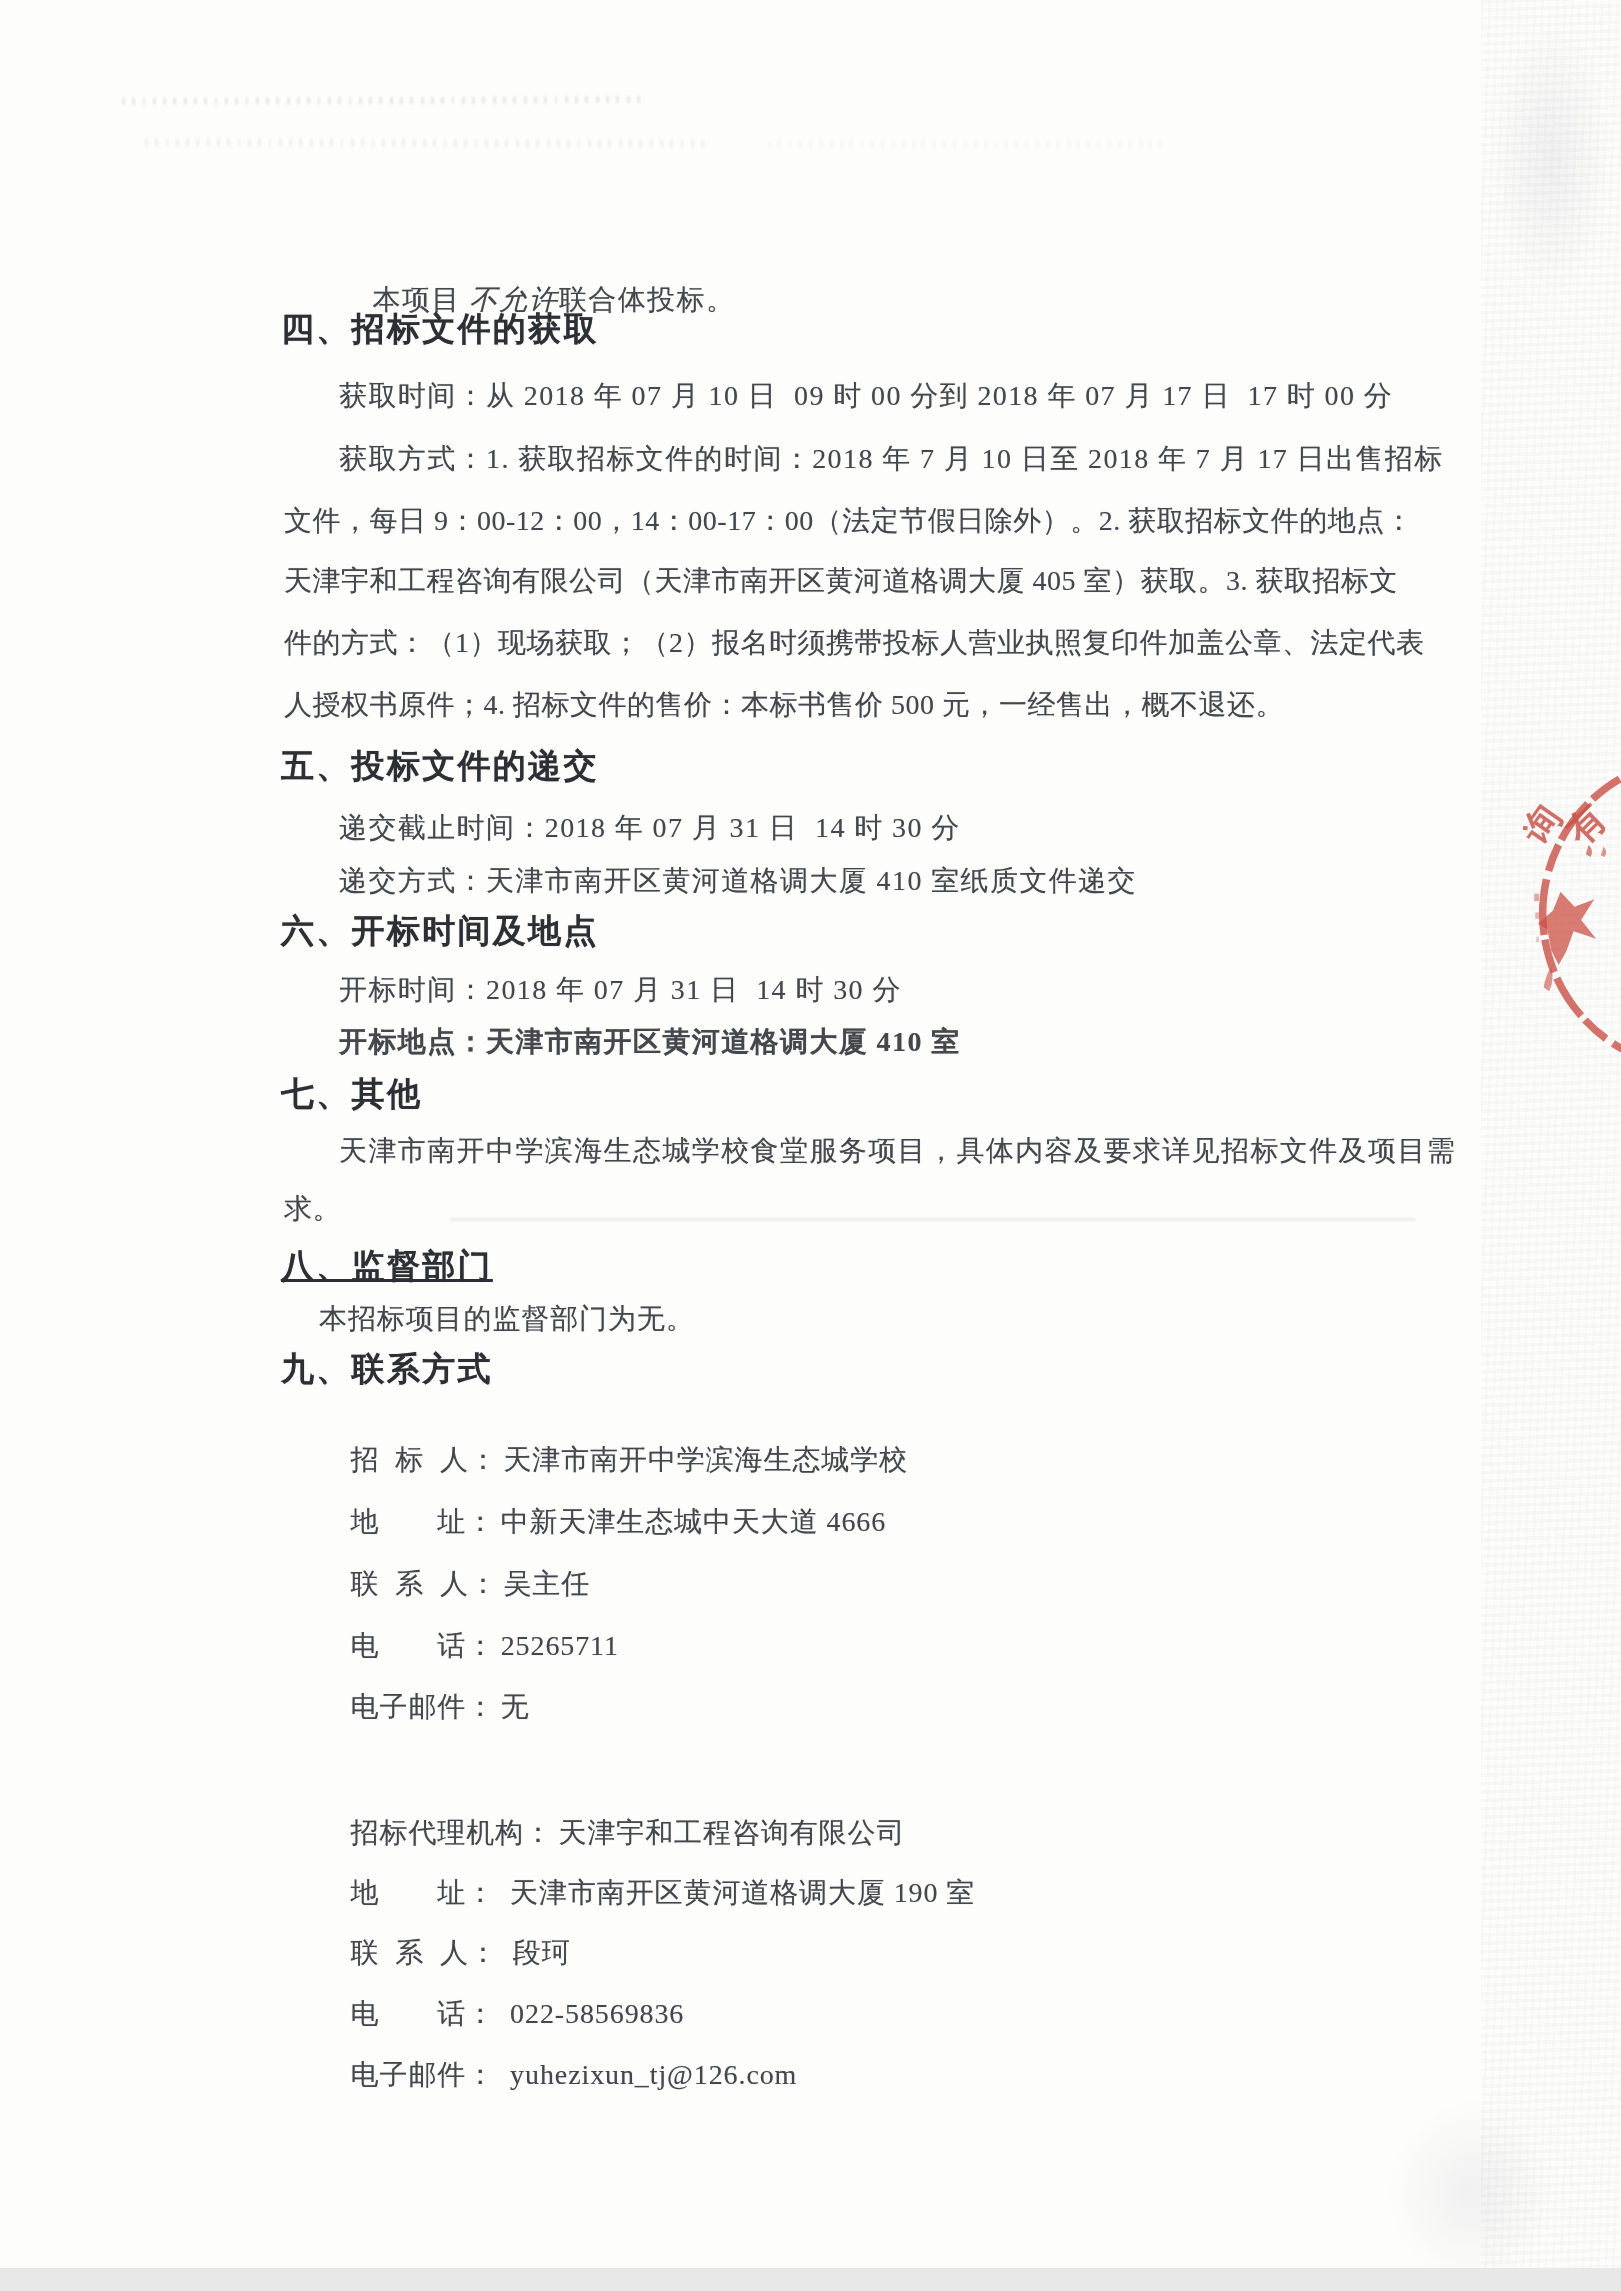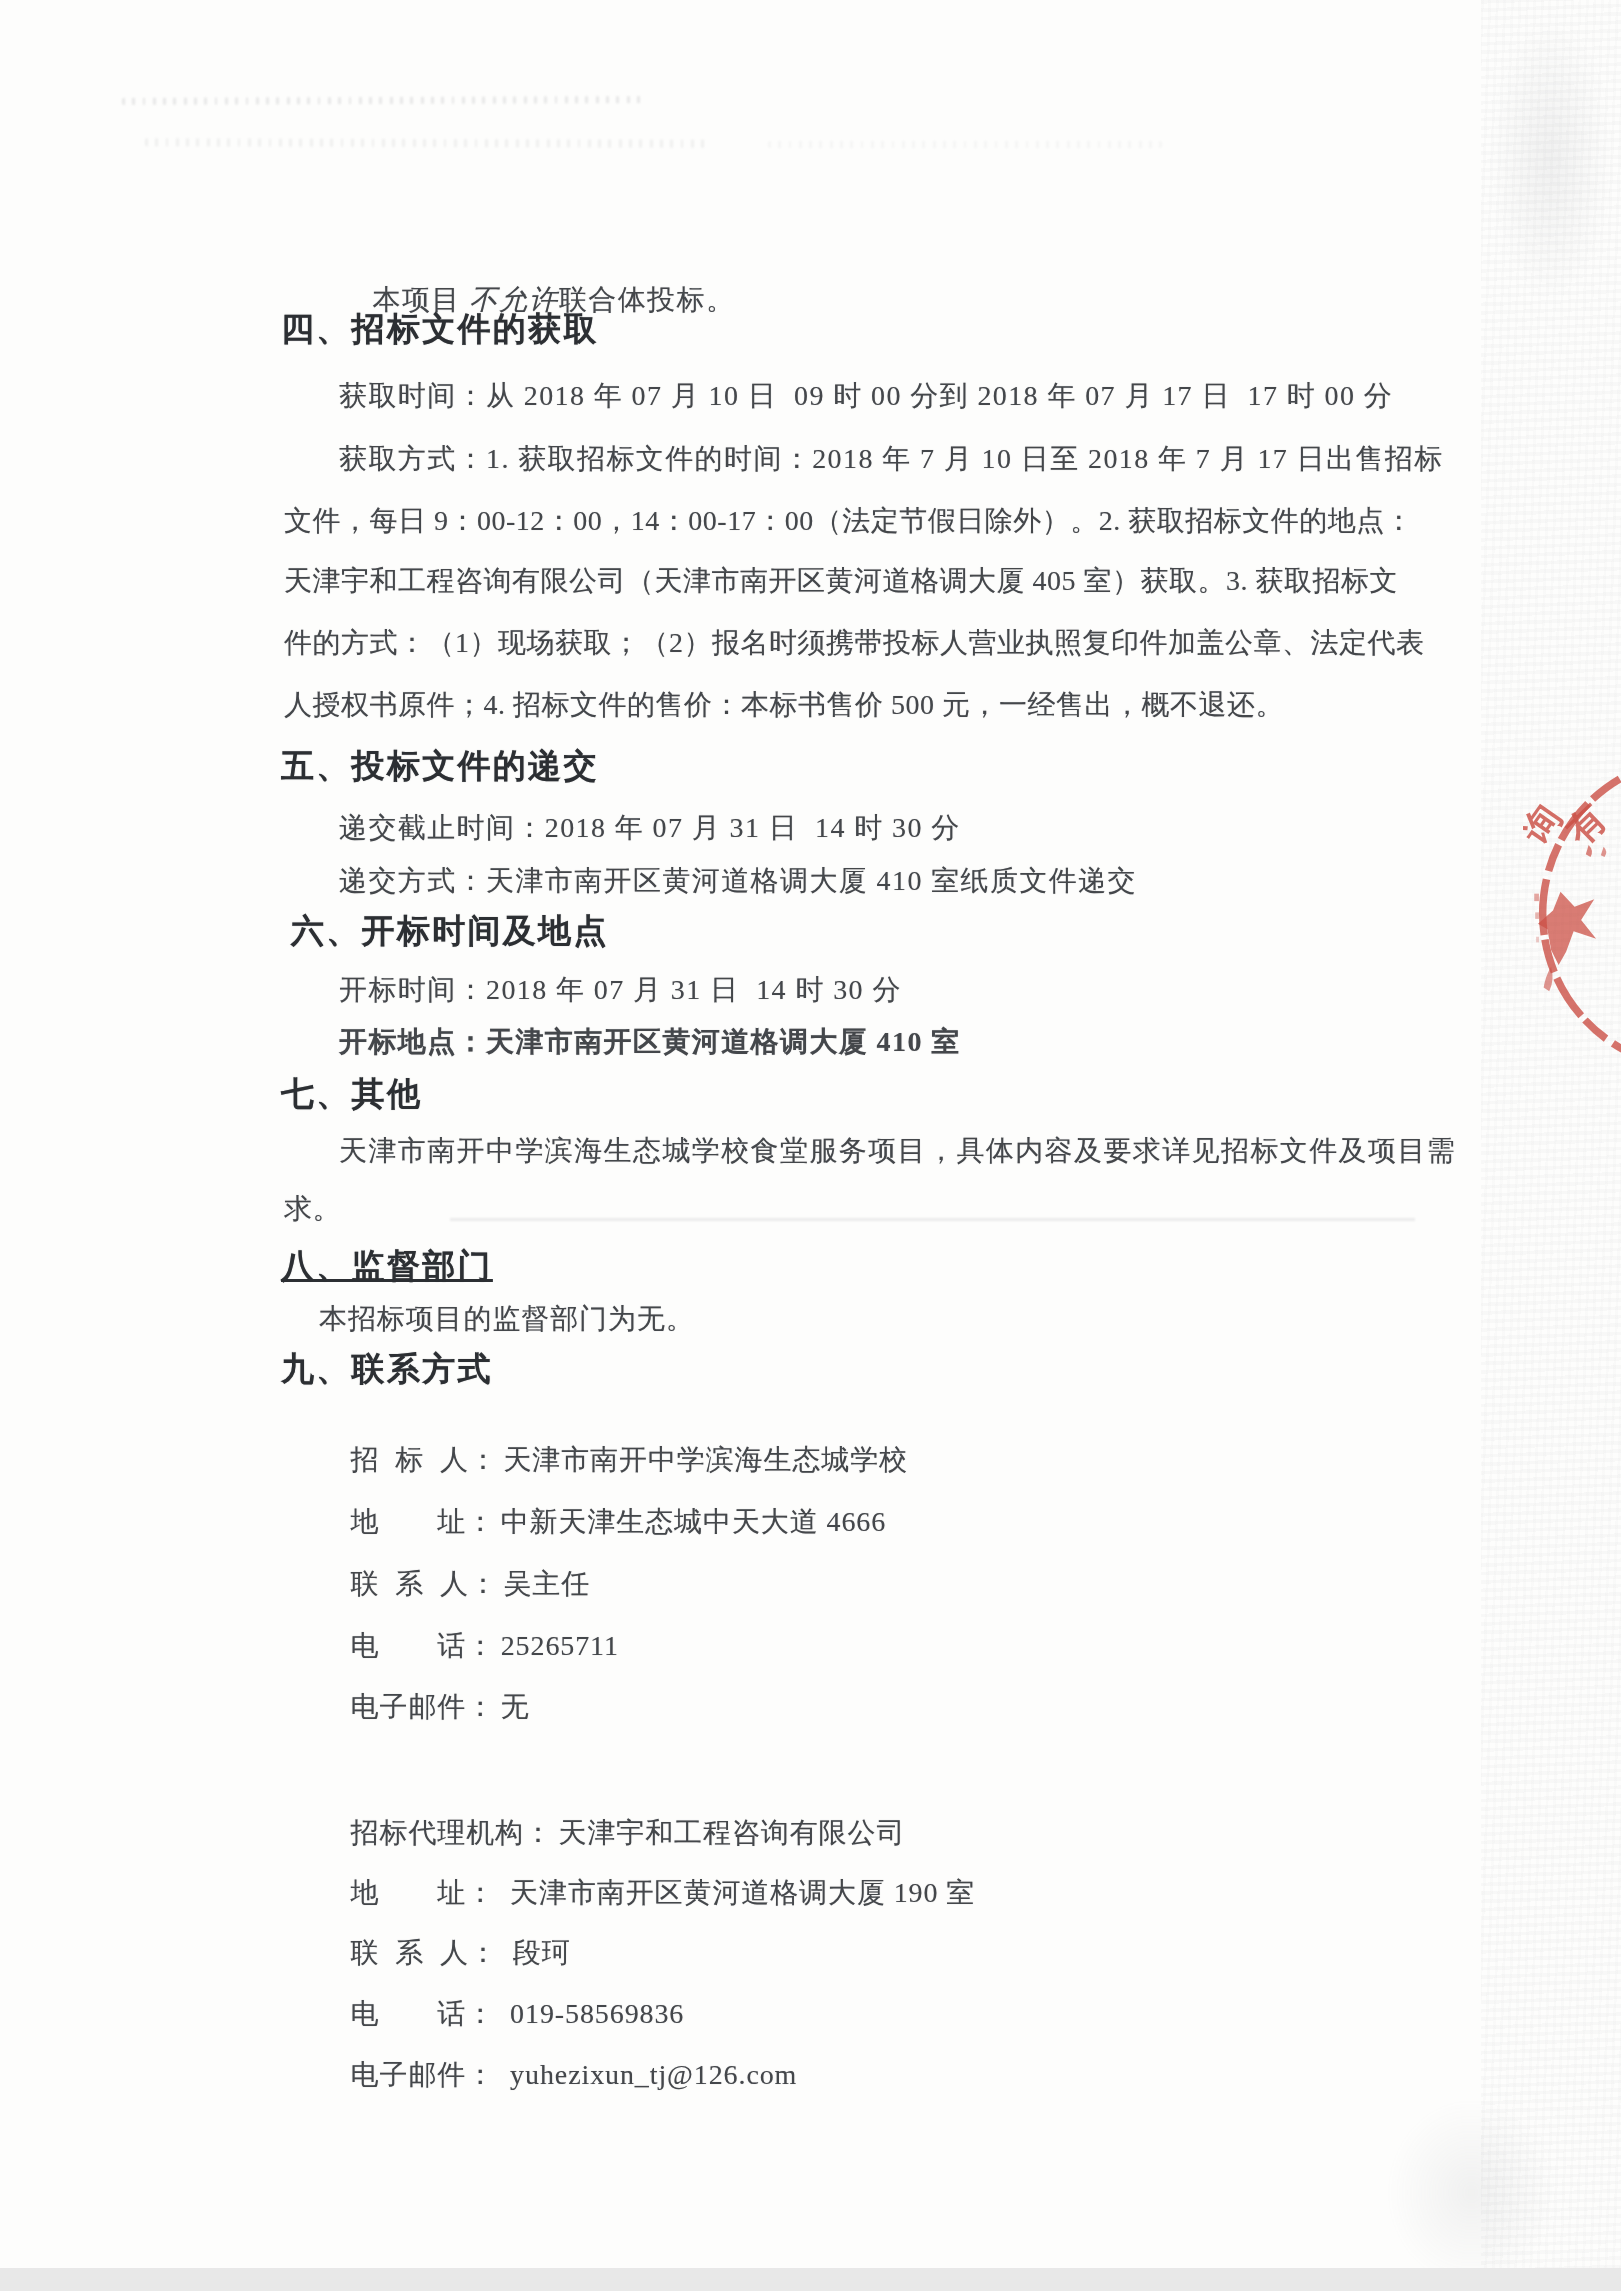--- a/index.html
+++ b/index.html
@@ -87,21 +87,21 @@
   <div class="t ind" style="top:442px;">获取方式：1. 获取招标文件的时间：2018 年 7 月 10 日至 2018 年 7 月 17 日出售招标</div>
   <div class="t cont" style="top:504px;">文件，每日 9：00-12：00，14：00-17：00（法定节假日除外）。2. 获取招标文件的地点：</div>
   <div class="t cont" style="top:564px;">天津宇和工程咨询有限公司（天津市南开区黄河道格调大厦 405 室）获取。3. 获取招标文</div>
   <div class="t cont" style="top:626px;">件的方式：（1）现场获取；（2）报名时须携带投标人营业执照复印件加盖公章、法定代表</div>
   <div class="t cont" style="top:688px;">人授权书原件；4. 招标文件的售价：本标书售价 500 元，一经售出，概不退还。</div>
 
   <div class="t h" style="top:746px;">五、投标文件的递交</div>
   <div class="t ind" style="top:811px;">递交截止时间：2018 年 07 月 31 日  14 时 30 分</div>
   <div class="t ind" style="top:864px;">递交方式：天津市南开区黄河道格调大厦 410 室纸质文件递交</div>
 
-  <div class="t h" style="top:911px;margin-left:10px;">六、开标时间及地点</div>
+  <div class="t h" style="top:911px;">六、开标时间及地点</div>
   <div class="t ind" style="top:973px;">开标时间：2018 年 07 月 31 日  14 时 30 分</div>
   <div class="t ind" style="top:1025px;font-weight:bold;">开标地点：天津市南开区黄河道格调大厦 410 室</div>
 
   <div class="t h" style="top:1074px;">七、其他</div>
   <div class="t ind" style="top:1134px;">天津市南开中学滨海生态城学校食堂服务项目，具体内容及要求详见招标文件及项目需</div>
   <div class="t cont" style="top:1192px;">求。</div>
 
   <div class="t h" style="top:1246px;text-decoration:underline;">八、监督部门</div>
   <div class="t" style="top:1302px;left:319px;">本招标项目的监督部门为无。</div>
 
@@ -126,21 +126,21 @@
   <div class="t ct" style="top:1782px;">
     <span class="lbl">招标代理机构：</span><span class="val">天津宇和工程咨询有限公司</span>
   </div>
   <div class="t ct wide-gap" style="top:1842px;">
     <span class="lbl">地　　址：</span><span class="val">天津市南开区黄河道格调大厦 190 室</span>
   </div>
   <div class="t ct wide-gap" style="top:1902px;">
     <span class="lbl">联  系  人：</span><span class="val">段珂</span>
   </div>
   <div class="t ct wide-gap" style="top:1963px;">
-    <span class="lbl">电　　话：</span><span class="val">019-58569836</span>
+    <span class="lbl">电　　话：</span><span class="val">022-58569836</span>
   </div>
   <div class="t ct wide-gap" style="top:2024px;">
     <span class="lbl">电子邮件：</span><span class="val">yuhezixun_tj@126.com</span>
   </div>
 
   <div class="stamp">
     <svg width="300" height="319" viewBox="0 0 320 340" xmlns="http://www.w3.org/2000/svg">
 
       <circle cx="187" cy="173" r="166" fill="none" stroke="#c5392e" stroke-width="8" stroke-dasharray="48 7 36 5 60 9 30 6" opacity=".8"></circle>
 

